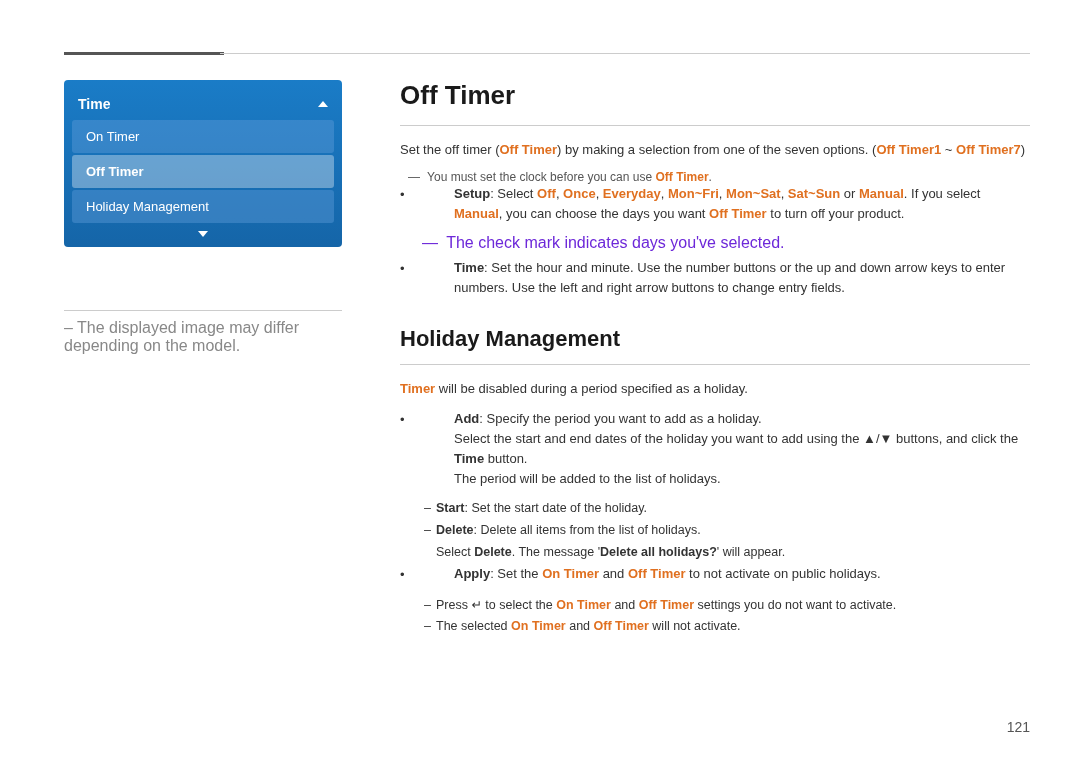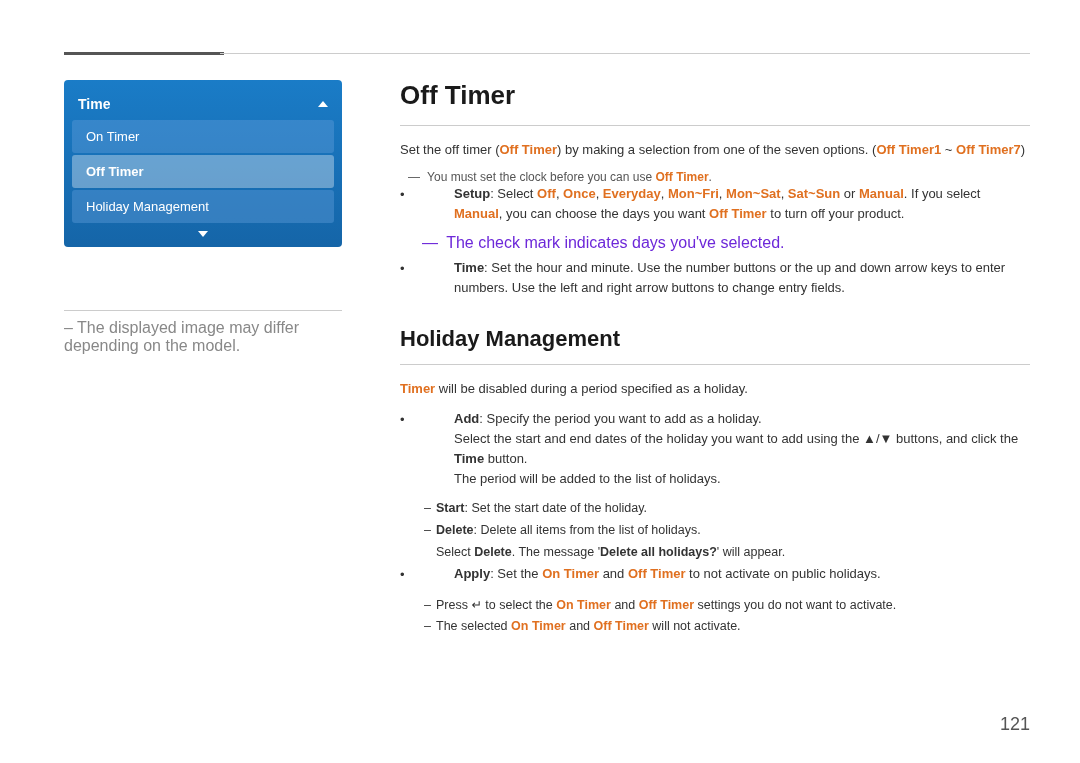--- a/index.html
+++ b/index.html
@@ -183,21 +183,21 @@
     .sub-dash::before {
       content: '–';
       position: absolute;
       left: 0;
     }
 
     .page-number {
       position: absolute;
       bottom: 28px;
       right: 50px;
-      font-size: 18px;
+      font-size: 14px;
       color: #555;
       font-weight: normal;
     }
   </style>
 </head>
 <body>
 
 <div style="position:absolute; top:52px; left:64px; width:160px; height:3px; background:#555;"></div>
 <div style="position:absolute; top:53px; left:220px; right:50px; height:1px; background:#ccc;"></div>
 

